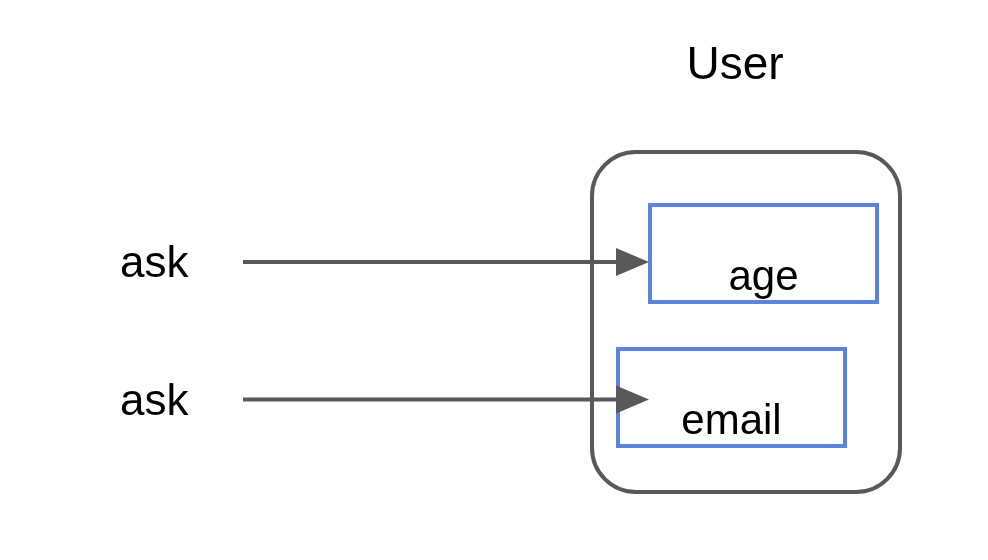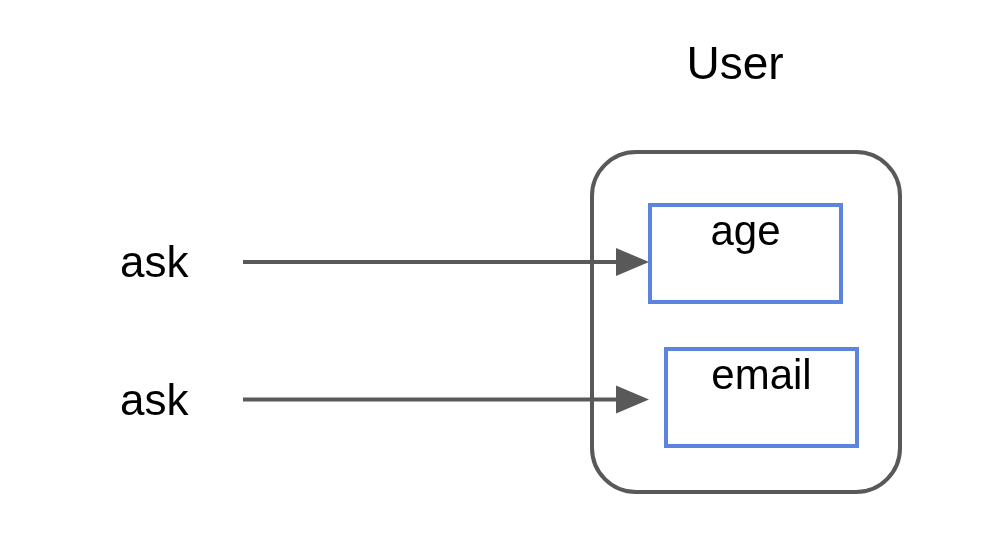--- a/index.html
+++ b/index.html
@@ -34,31 +34,31 @@
   .user-container {
     position: absolute;
     left: 558px; top: 150px;
     width: 312px; height: 344px;
     border: 4px solid var(--container-border);
     border-radius: 46px;
     background: transparent;
   }
   .field-box {
     position: absolute;
-    width: 195px; height: 101px;
+    width: 231px; height: 101px;
     border: 4px solid var(--field-border);
     background: var(--background);
     display: flex;
-    align-items: flex-start;
+    align-items: flex-end;
     justify-content: center;
     font-size: 42px;
     color: var(--text);
   }
   .field-box.age   { left: 616px; top: 203px; }
-  .field-box.email { left: 632px; top: 347px; }
+  .field-box.email { left: 584px; top: 347px; }
   .ask-label {
     position: absolute;
     left: 88px;
     font-size: 44px;
     line-height: 48px;
     color: var(--text);
     white-space: nowrap;
     text-align: right;
   }
   .ask-label.first  { top: 238px; }

